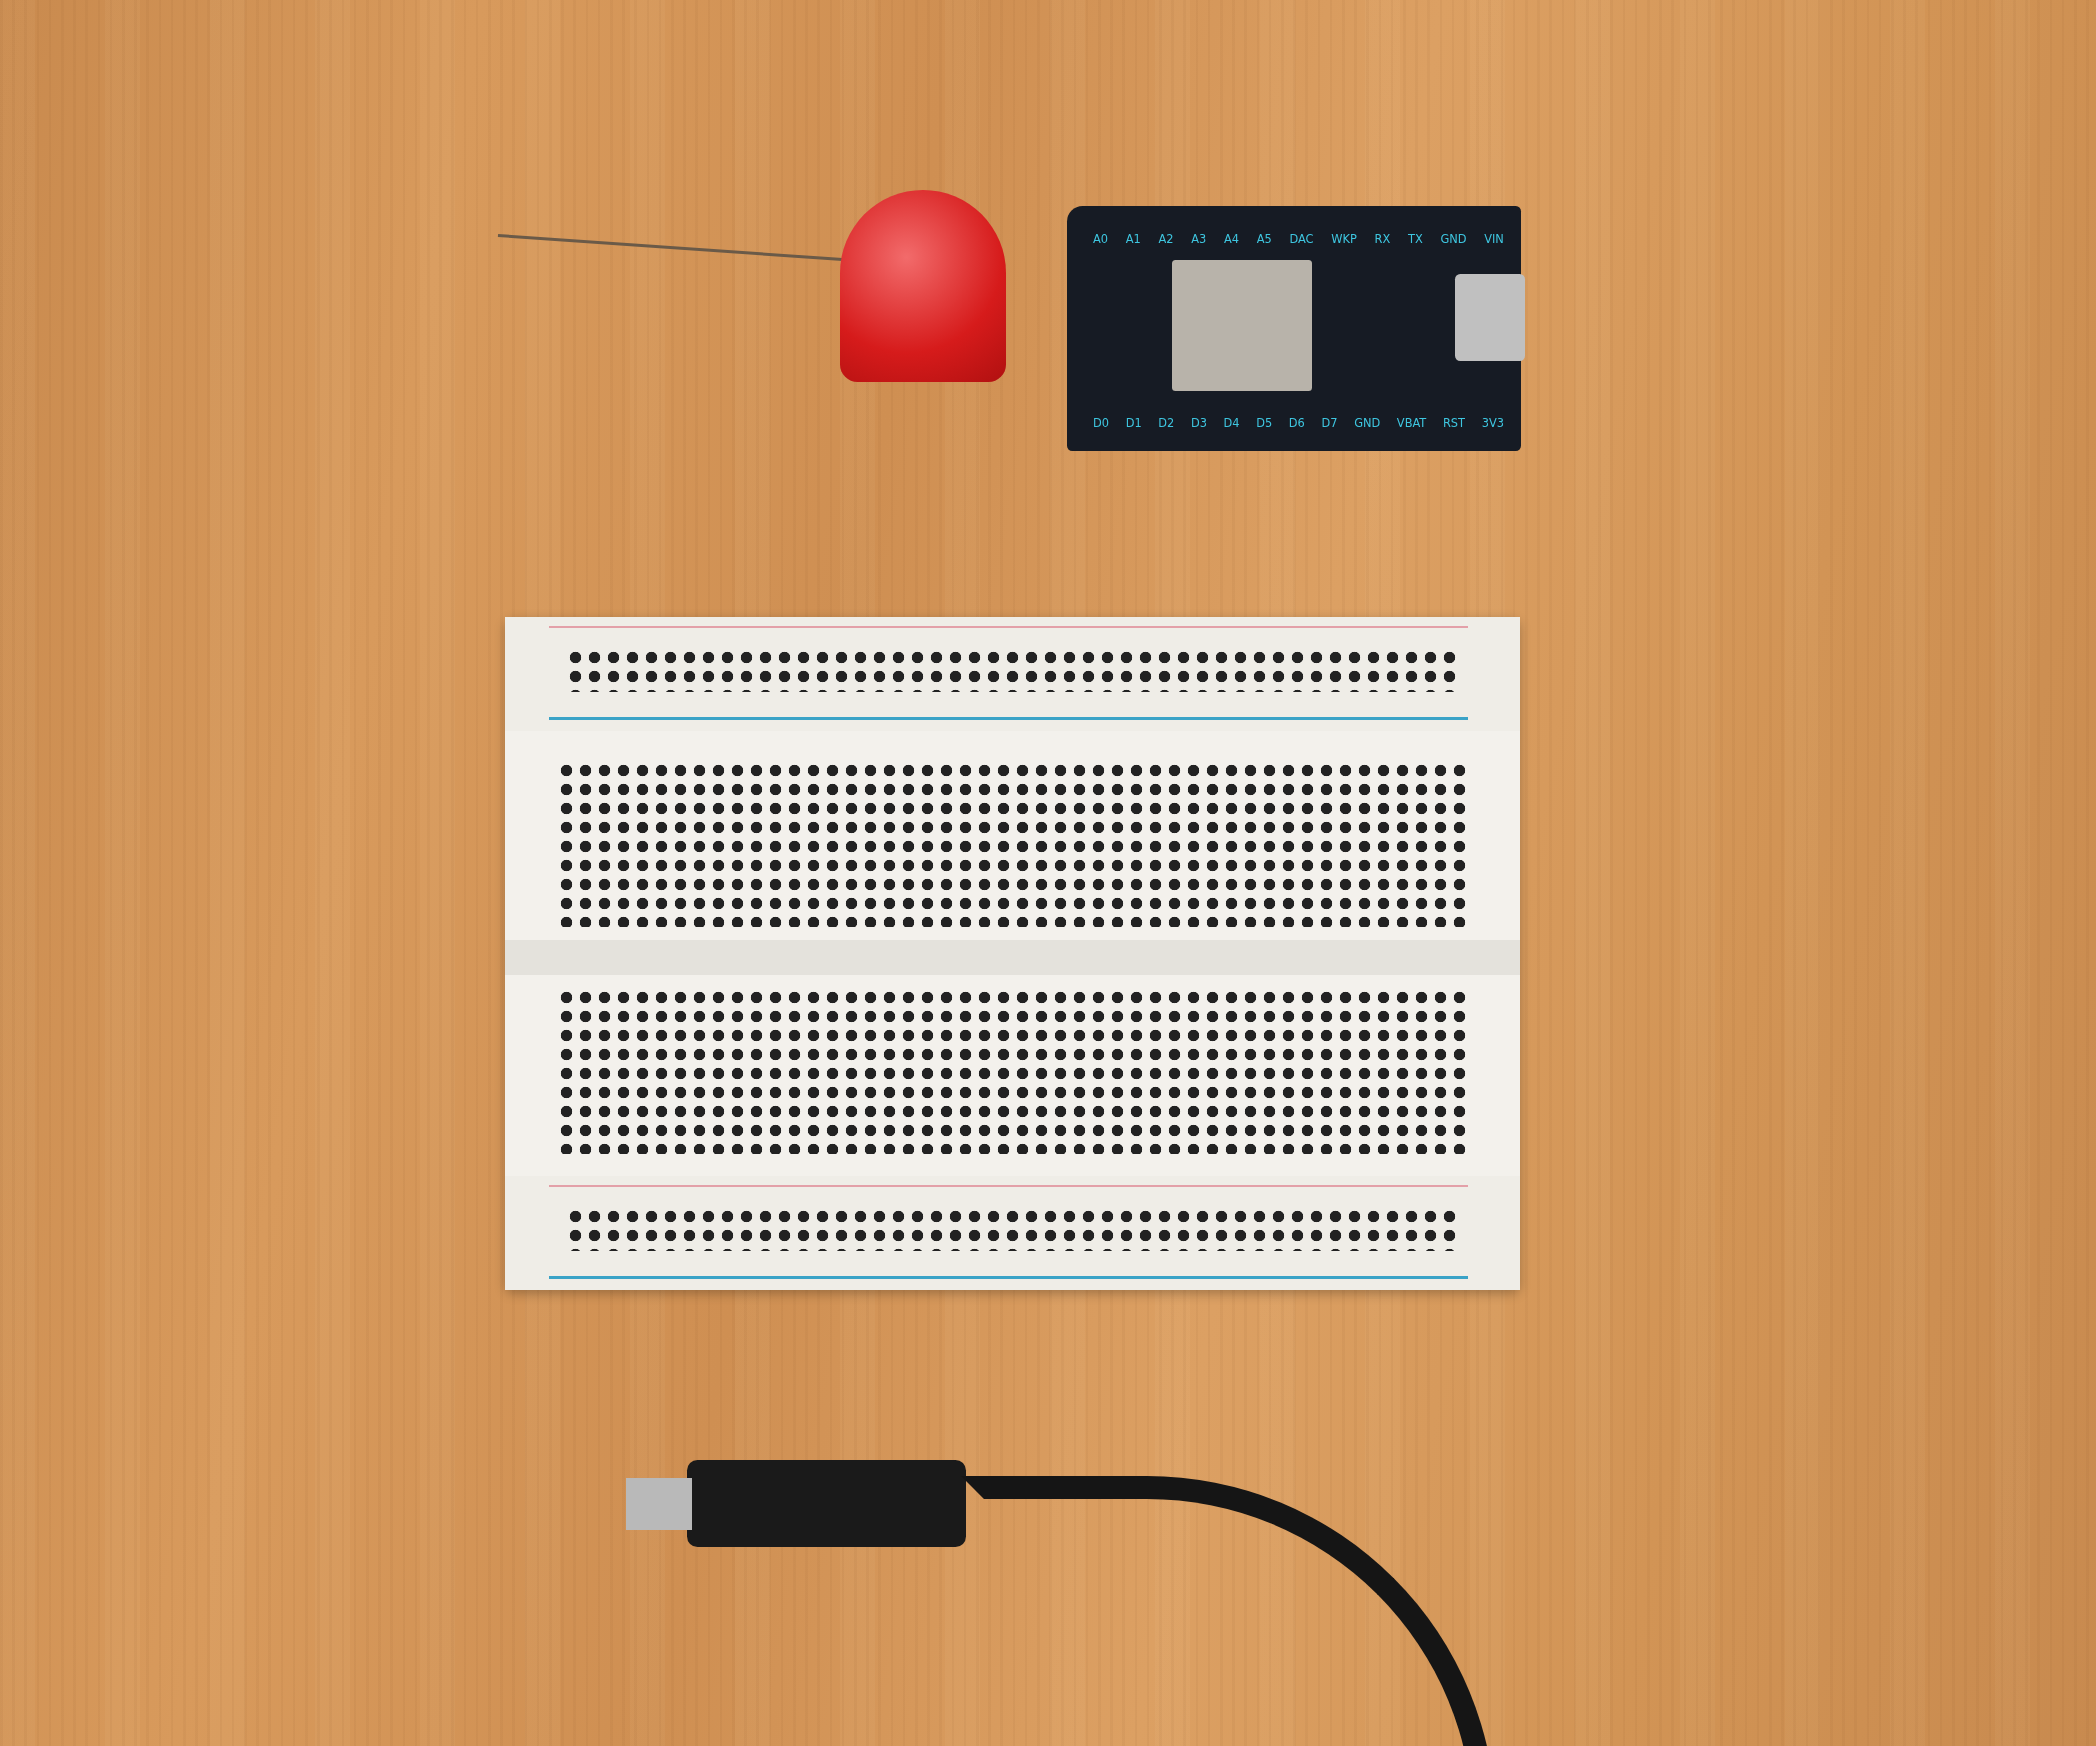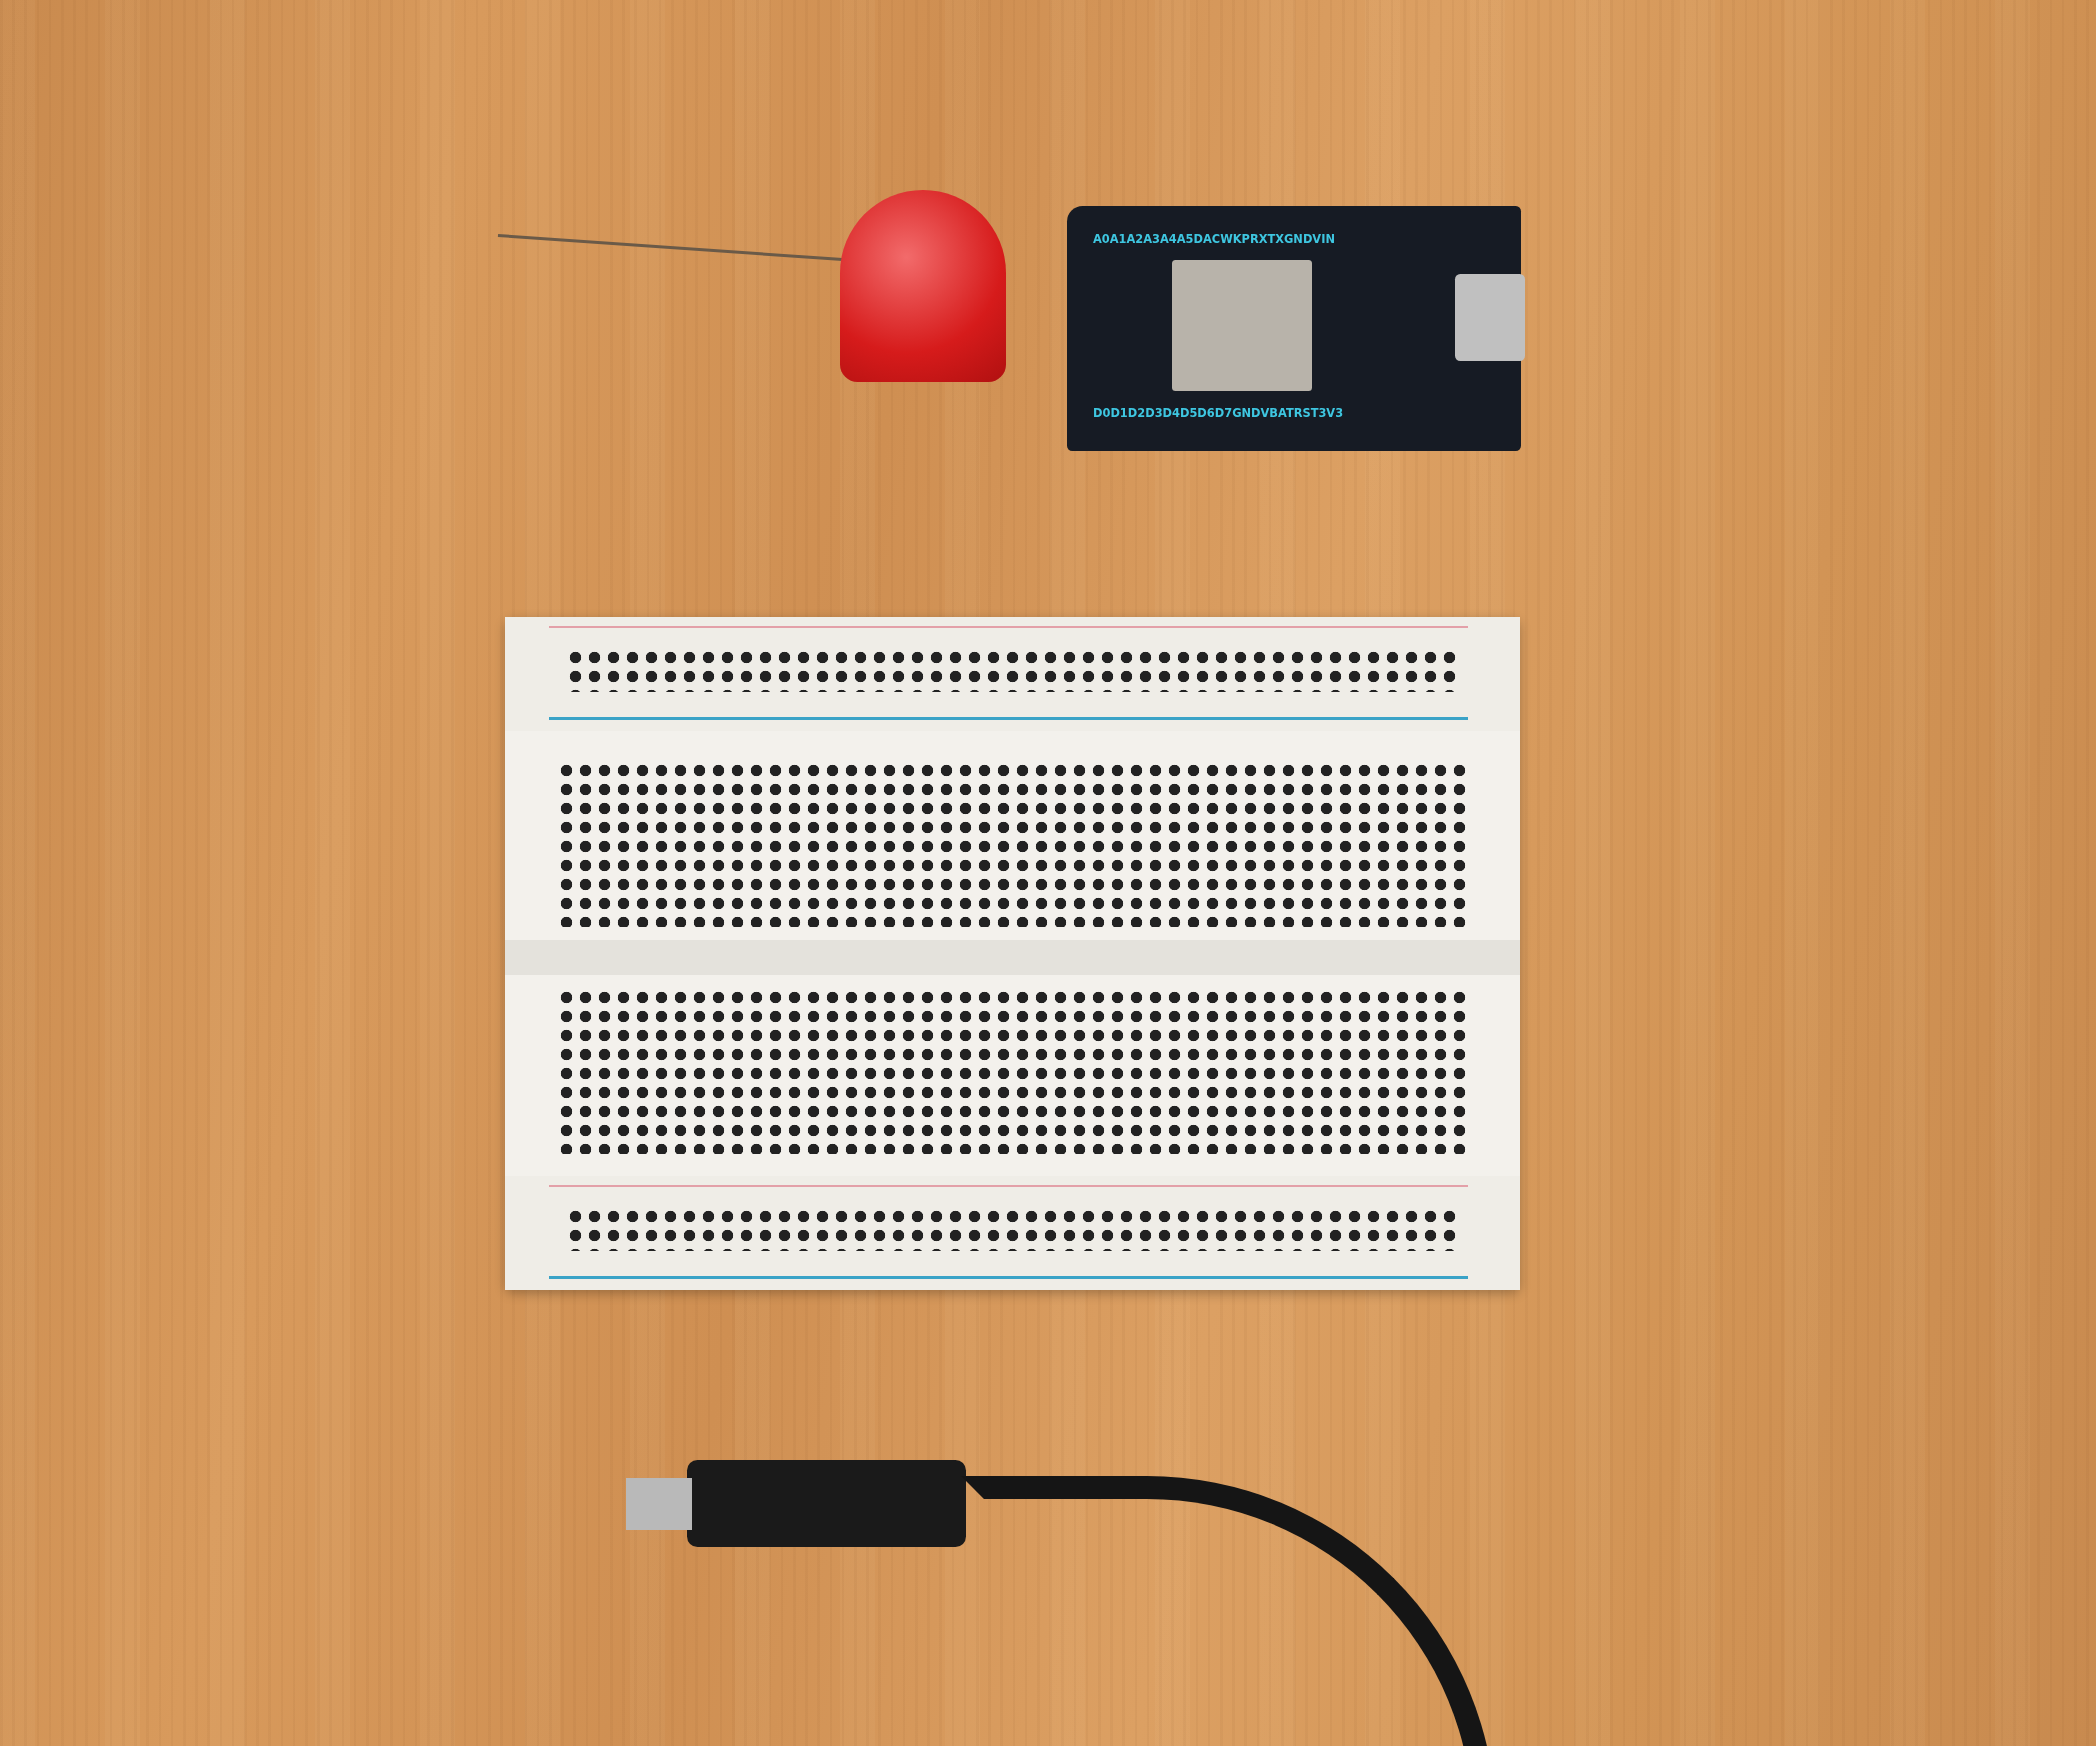--- a/index.html
+++ b/index.html
@@ -5,22 +5,22 @@
 html,body{margin:0;padding:0;}
 body{width:2096px;height:1747px;position:relative;overflow:hidden;
   background:linear-gradient(100deg,#c98a4e 0%,#d89a5c 20%,#cf8f52 40%,#dca063 60%,#d29455 80%,#c88a4f 100%);
   font-family:"DejaVu Sans",sans-serif;}
 .grain{position:absolute;inset:0;background:repeating-linear-gradient(90deg,rgba(120,70,30,0.06) 0 2.6px,transparent 2.6px 12.2px),repeating-linear-gradient(90deg,rgba(255,230,190,0.05) 0 35px,transparent 35px 105px);}
 .wire{position:absolute;left:498px;top:234px;width:349px;height:2.6px;background:#6a5a48;transform:rotate(4deg);transform-origin:left;}
 .led{position:absolute;left:840px;top:190px;width:166px;height:192px;background:radial-gradient(circle at 40% 35%,#f26b6b,#d61b1b 60%,#b01010);border-radius:83px 83px 17.5px 17.5px;}
 .board{position:absolute;left:1067px;top:206px;width:454px;height:245px;background:#161b24;border-radius:15.7px 5.2px 5.2px 5.2px;}
 .module{position:absolute;left:105px;top:54px;width:140px;height:131px;background:#b8b3aa;border-radius:3.5px;}
 .usb{position:absolute;left:388px;top:68px;width:70px;height:87px;background:#c0c0c0;border-radius:5.2px;}
-.pins{position:absolute;left:26px;width:411px;font-size:11.4px;color:#3ec6e0;font-weight:bold;display:flex;justify-content:flex-start;}
-.pins.top{top:26px;} .pins.bot{bottom:31px;}
+.pins{position:absolute;left:26px;width:411px;font-size:11.4px;color:#3ec6e0;font-weight:normal;display:flex;justify-content:space-between;}
+.pins.top{top:26px;} .pins.bot{bottom:21px;}
 .bb{position:absolute;left:505px;top:617px;width:1015px;height:673px;background:#f3f1ec;border-radius:8.7px;box-shadow:0 3.5px 10.5px rgba(0,0,0,0.25);}
 .rail{position:absolute;left:0;right:0;height:114px;background:#efede7;}
 .rail.t{top:0;} .rail.b{bottom:0;}
 .holes{position:absolute;background-image:radial-gradient(#222 40%,transparent 45%);background-size:19px 19px;}
 .gap{position:absolute;left:0;right:0;top:323px;height:35px;background:#e4e2dc;}
 .red{position:absolute;height:2.6px;background:#e3a0a8;left:44px;right:52px;}
 .blue{position:absolute;height:2.6px;background:#3aa3c7;left:44px;right:52px;}
 .cable{position:absolute;left:687px;top:1460px;width:279px;height:87px;background:#1a1a1a;border-radius:10.5px;}
 .plug{position:absolute;left:-61px;top:17.5px;width:66px;height:52px;background:#b9b9b9;}
 .cord{position:absolute;left:961px;top:1476px;width:489px;height:367px;border:23px solid #151515;border-color:#151515 #151515 transparent transparent;border-radius:0 349px 0 0;}

